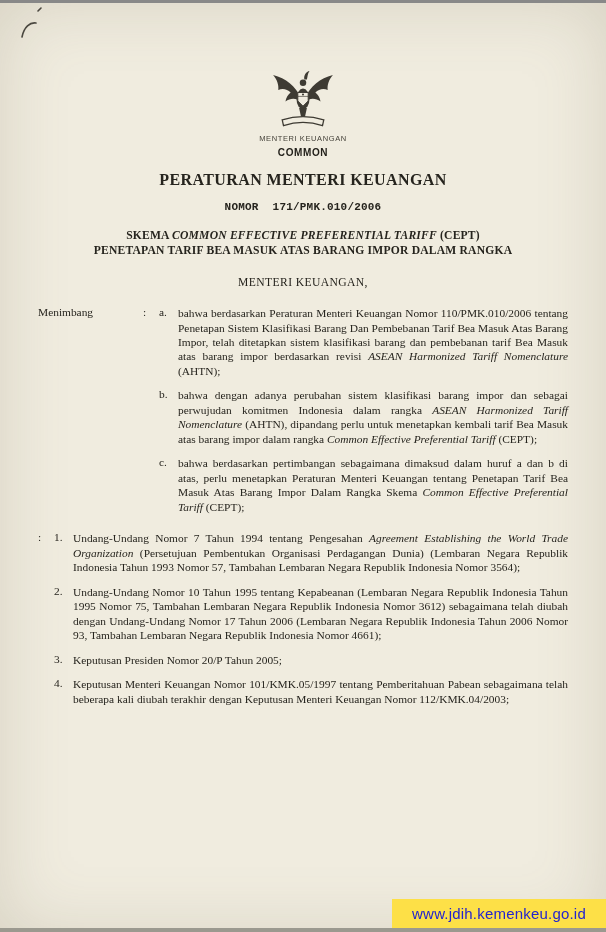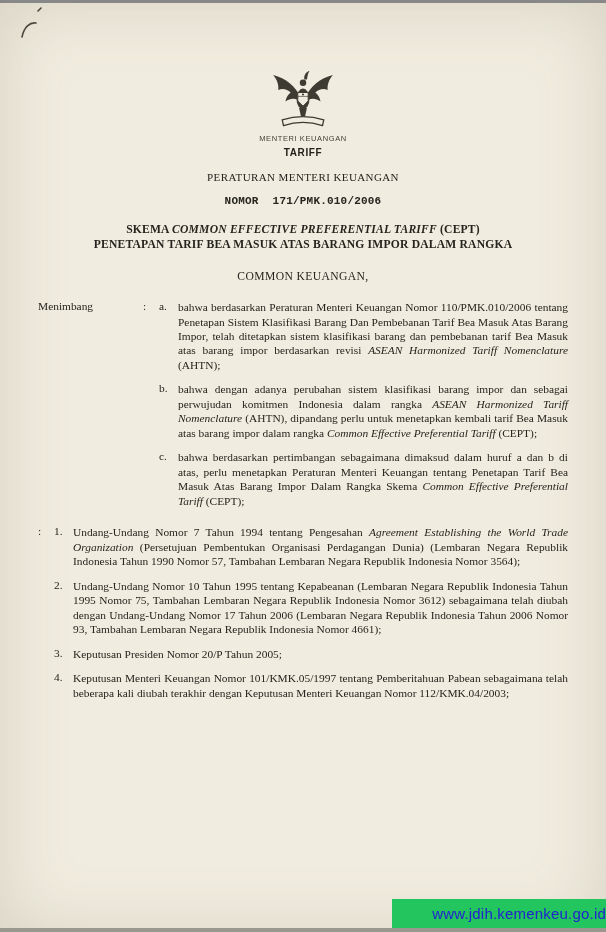--- a/index.html
+++ b/index.html
@@ -18,40 +18,40 @@
   .content{position:absolute;left:38px;right:38px;top:62px;text-align:center;}
   .emblem svg{display:block;margin:0 auto;}
   .ministry-line{
     font-family:"Liberation Sans", sans-serif;
     font-size:7.5px;letter-spacing:.6px;color:#45423a;line-height:1.3;margin-top:1px;
   }
   .salinan{
     font-family:"Liberation Sans", sans-serif;
     font-size:10px;font-weight:bold;letter-spacing:.6px;margin-top:3px;color:#23211b;
   }
-  .doc-type{font-size:11px;font-weight:normal;letter-spacing:.4px;margin-top:13px;}
+  .doc-type{font-size:16px;font-weight:bold;letter-spacing:.4px;margin-top:13px;}
   .doc-number{
     font-family:"Liberation Mono", monospace;
     font-size:11px;font-weight:bold;margin-top:12px;letter-spacing:.2px;
   }
   .doc-number .num-label{margin-right:14px;}
   .doc-title{font-size:11.6px;font-weight:bold;margin-top:15px;line-height:1.35;letter-spacing:.2px;}
   .issuer{font-size:11.6px;margin-top:17px;letter-spacing:.4px;}
   .section{display:flex;text-align:left;margin-top:17px;font-size:11.4px;}
   .sec-label{width:105px;flex:0 0 105px;}
   .sec-colon{width:16px;flex:0 0 16px;}
   .sec-items{flex:1;}
   .item{display:flex;margin-bottom:10px;}
   .item:last-child{margin-bottom:0;}
   .marker{width:19px;flex:0 0 19px;}
   .itext{flex:1;text-align:justify;line-height:1.27;}
   .run-i{font-style:italic;}
   .watermark-strip{
     position:absolute;right:0;bottom:7px;width:214px;height:29px;
-    background:#22c55e;display:flex;align-items:center;justify-content:flex-end;
+    background:#fde047;display:flex;align-items:center;justify-content:center;
   }
   .watermark-text{
     font-family:"Liberation Sans", sans-serif;
     font-size:15px;font-weight:500;letter-spacing:.2px;
   }
 </style>
 </head>
 <body>
 
 <div class="page">
@@ -74,34 +74,34 @@
           <path d="M54 66 L58 84 L62 84 L66 66 Z"></path>
           <path d="M28 84 Q60 74 92 84 L90 93 Q60 83 30 93 Z" fill="#f0ecdf" stroke="#3e3b33" stroke-width="2"></path>
         </g>
         <path d="M52 42 h16 v13 l-8 8 -8 -8 z" fill="#f0ecdf" stroke="#3e3b33" stroke-width="1.5"></path>
         <line x1="52" y1="48" x2="68" y2="48" stroke="#3e3b33" stroke-width="1"></line>
         <circle cx="60" cy="45" r="1.6" fill="#3e3b33"></circle>
       </svg>
     </div>
 
     <div class="ministry-line">MENTERI KEUANGAN</div>
-    <div class="salinan">TARIFF</div>
+    <div class="salinan">COMMON</div>
 
     <div class="doc-type">PERATURAN MENTERI KEUANGAN</div>
 
     <div class="doc-number">
       <span class="num-label">NOMOR</span><span>171/PMK.010/2006</span>
     </div>
 
     <div class="doc-title">
       <div><span>SKEMA </span><span class="run-i">COMMON EFFECTIVE PREFERENTIAL TARIFF</span><span> (CEPT)</span></div>
       <div>PENETAPAN TARIF BEA MASUK ATAS BARANG IMPOR DALAM RANGKA</div>
     </div>
 
-    <div class="issuer">COMMON KEUANGAN,</div>
+    <div class="issuer">MENTERI KEUANGAN,</div>
 
     <div class="section">
       <div class="sec-label">Menimbang</div>
       <div class="sec-colon">:</div>
       <div class="sec-items">
         <div class="item">
           <div class="marker">a.</div>
           <div class="itext"><span>bahwa berdasarkan Peraturan Menteri Keuangan Nomor 110/PMK.010/2006 tentang Penetapan Sistem Klasifikasi Barang Dan Pembebanan Tarif Bea Masuk Atas Barang Impor, telah ditetapkan sistem klasifikasi barang dan pembebanan tarif Bea Masuk atas barang impor berdasarkan revisi </span><span class="run-i">ASEAN Harmonized Tariff Nomenclature</span><span> (AHTN);</span></div>
         </div>
         <div class="item">
@@ -113,21 +113,21 @@
           <div class="itext"><span>bahwa berdasarkan pertimbangan sebagaimana dimaksud dalam huruf a dan b di atas, perlu menetapkan Peraturan Menteri Keuangan tentang Penetapan Tarif Bea Masuk Atas Barang Impor Dalam Rangka Skema </span><span class="run-i">Common Effective Preferential Tariff</span><span> (CEPT);</span></div>
         </div>
       </div>
     </div>
 
     <div class="section">
       <div class="sec-colon">:</div>
       <div class="sec-items">
         <div class="item">
           <div class="marker">1.</div>
-          <div class="itext"><span>Undang-Undang Nomor 7 Tahun 1994 tentang Pengesahan </span><span class="run-i">Agreement Establishing the World Trade Organization</span><span> (Persetujuan Pembentukan Organisasi Perdagangan Dunia) (Lembaran Negara Republik Indonesia Tahun 1990 Nomor 57, Tambahan Lembaran Negara Republik Indonesia Nomor 3564);</span></div>
+          <div class="itext"><span>Undang-Undang Nomor 7 Tahun 1994 tentang Pengesahan </span><span class="run-i">Agreement Establishing the World Trade Organization</span><span> (Persetujuan Pembentukan Organisasi Perdagangan Dunia) (Lembaran Negara Republik Indonesia Tahun 1993 Nomor 57, Tambahan Lembaran Negara Republik Indonesia Nomor 3564);</span></div>
         </div>
         <div class="item">
           <div class="marker">2.</div>
           <div class="itext"><span>Undang-Undang Nomor 10 Tahun 1995 tentang Kepabeanan (Lembaran Negara Republik Indonesia Tahun 1995 Nomor 75, Tambahan Lembaran Negara Republik Indonesia Nomor 3612) sebagaimana telah diubah dengan Undang-Undang Nomor 17 Tahun 2006 (Lembaran Negara Republik Indonesia Tahun 2006 Nomor 93, Tambahan Lembaran Negara Republik Indonesia Nomor 4661);</span></div>
         </div>
         <div class="item">
           <div class="marker">3.</div>
           <div class="itext"><span>Keputusan Presiden Nomor 20/P Tahun 2005;</span></div>
         </div>
         <div class="item">

